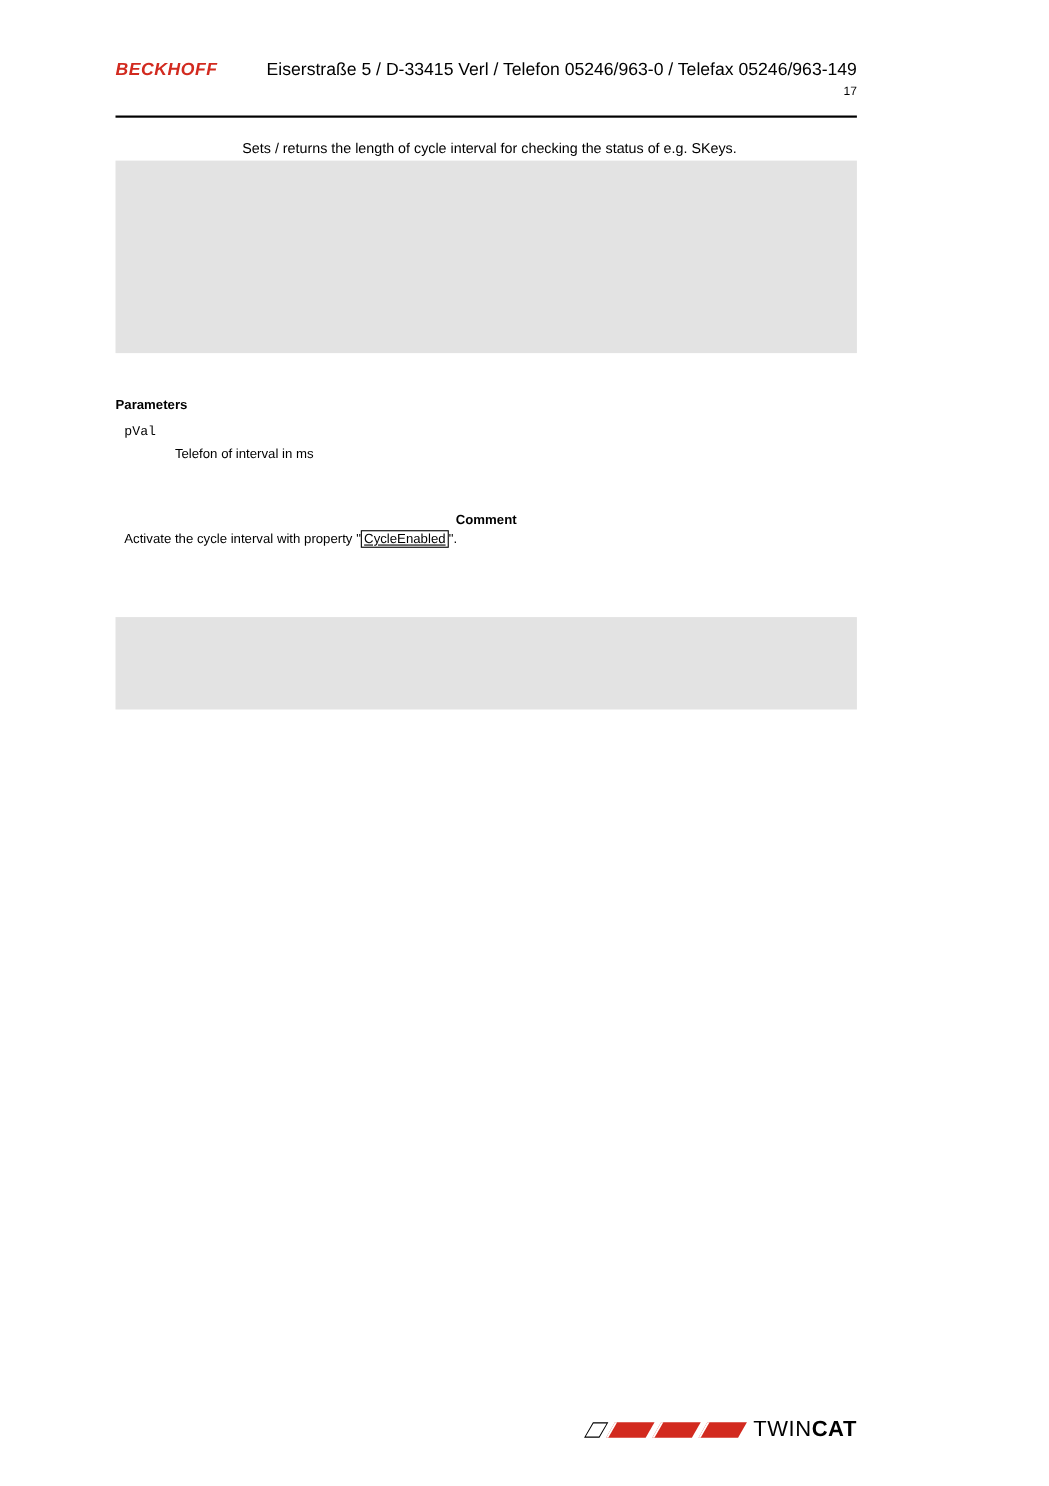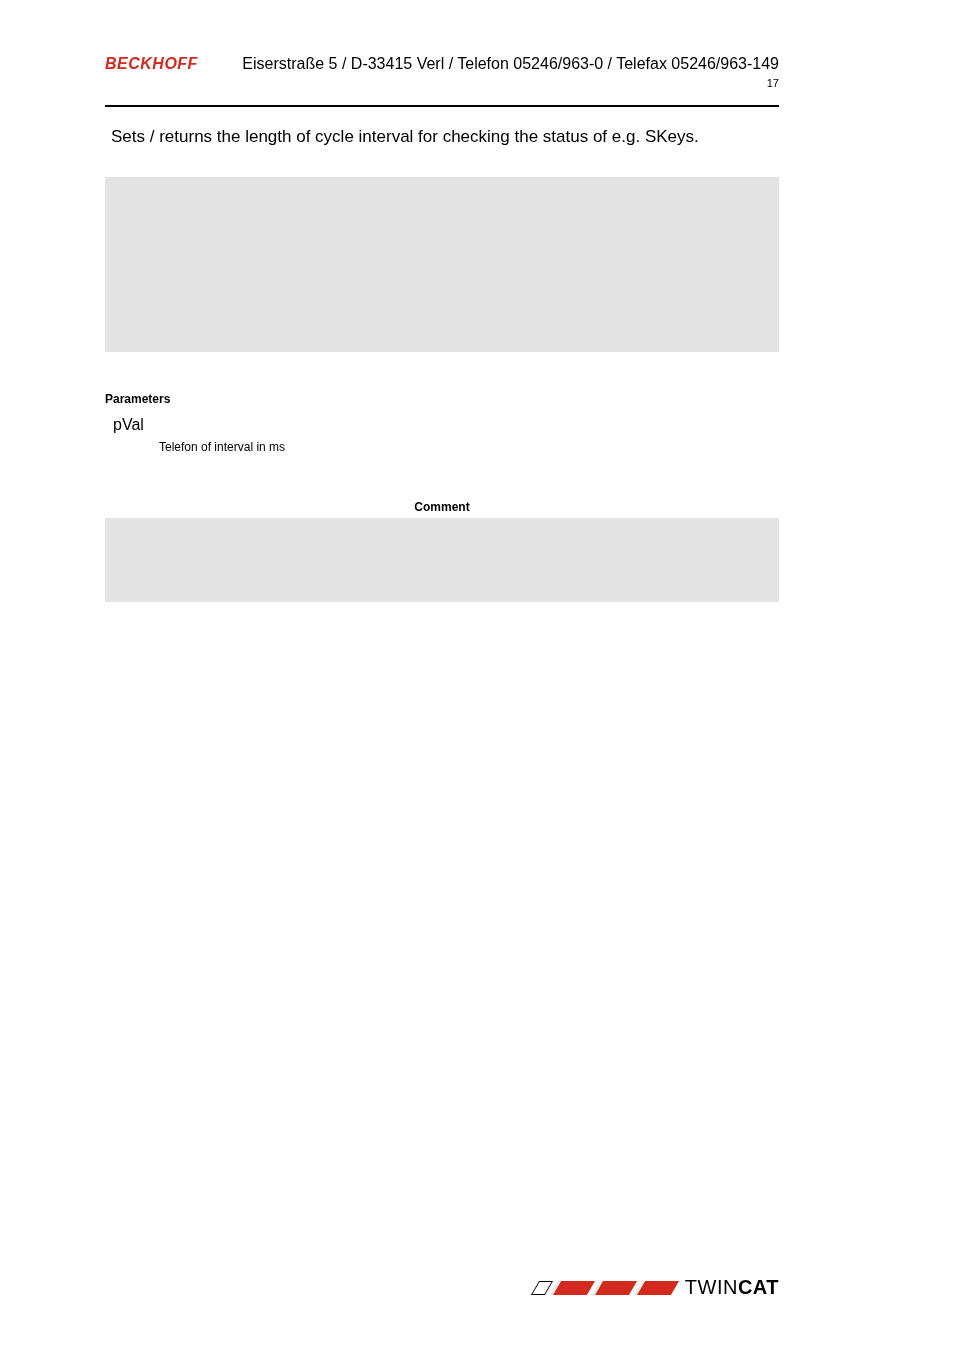--- a/index.html
+++ b/index.html
@@ -5,32 +5,32 @@
   * { box-sizing: border-box; margin: 0; padding: 0; }
   html, body { width: 954px; height: 1351px; background: #ffffff; font-family: Arial, Helvetica, sans-serif; color: #000; }
   .page { position: relative; width: 884px; height: 1351px; padding: 55px 105px 60px 105px; }
   .header-row { display: flex; justify-content: space-between; align-items: flex-end; margin-bottom: 4px; }
   .brand { font-family: Arial, Helvetica, sans-serif; font-weight: 900; font-size: 16px; color: #d22a1f; letter-spacing: 0.5px; font-style: italic; }
   .header-text { font-size: 16px; color: #000; }
   .pagenum-row { display: flex; justify-content: flex-end; margin-top: 2px; margin-bottom: 16px; }
   .pagenum { font-size: 11px; }
   .top-rule { border: none; border-top: 2px solid #000; margin-top: 2px; margin-bottom: 20px; }
   .title { font-size: 24px; font-weight: 700; margin-bottom: 10px; }
-  .intro { font-size: 17px; margin-left: 6px; margin-bottom: 30px; }
+  .intro { font-size: 13px; margin-left: 6px; margin-bottom: 4px; text-align: center; }
   .codebox-lg { background: #e3e3e3; height: 175px; width: 100%; margin-bottom: 40px; }
   .section-h { font-size: 12px; font-weight: 700; margin-bottom: 10px; }
-  .param-name { font-size: 16px; margin-left: 8px; margin-bottom: 6px; }
+  .param-name { font-size: 12px; margin-left: 8px; margin-bottom: 6px; font-family: Liberation Mono, monospace; }
   .param-desc { font-size: 12px; margin-left: 54px; margin-bottom: 46px; }
   .comment-h { font-size: 12px; font-weight: 700; margin-bottom: 4px; text-align: center; }
   .comment-body { font-size: 12px; margin-left: 8px; margin-bottom: 64px; }
   .link { text-decoration: underline; color: #000; }
   .link-box { border: 1px solid #000; padding: 0 2px; }
   .syntax-h { font-size: 12px; font-weight: 700; margin-bottom: 6px; }
   .codebox-sm { background: #e3e3e3; height: 84px; width: 100%; }
-  .footer { position: absolute; bottom: 52px; right: 105px; display: flex; align-items: center; }
+  .footer { position: absolute; bottom: 40px; right: 105px; display: flex; align-items: center; }
   .footer-bars { display: flex; margin-right: 4px; }
   .bar { width: 36px; height: 14px; background: #d22a1f; transform: skewX(-30deg); margin-right: 6px; border-left: 2px solid #fff; }
   .bar.first { width: 14px; border: 1px solid #000; background: #fff; }
   .twin { font-size: 20px; font-weight: 400; letter-spacing: 0.5px; }
   .cat { font-weight: 900; }
 </style>
 </head>
 <body>
 
 <div class="page">
@@ -46,20 +46,23 @@
 
   <p class="intro">Sets / returns the length of cycle interval for checking the status of e.g. SKeys.</p>
 
   <div class="codebox-lg"></div>
 
   <div class="section-h">Parameters</div>
   <div class="param-name">pVal</div>
   <div class="param-desc">Telefon of interval in ms</div>
 
   <div class="comment-h">Comment</div>
+  <div class="comment-body">
+    <span>Activate the cycle interval with property "</span><span class="link-box"><a href="#" class="link">CycleEnabled</a></span><span>".</span>
+  </div>
 
   <div class="codebox-sm"></div>
 
   <div class="footer">
     <div class="footer-bars">
       <div class="bar first"></div>
       <div class="bar"></div>
       <div class="bar"></div>
       <div class="bar"></div>
     </div>

